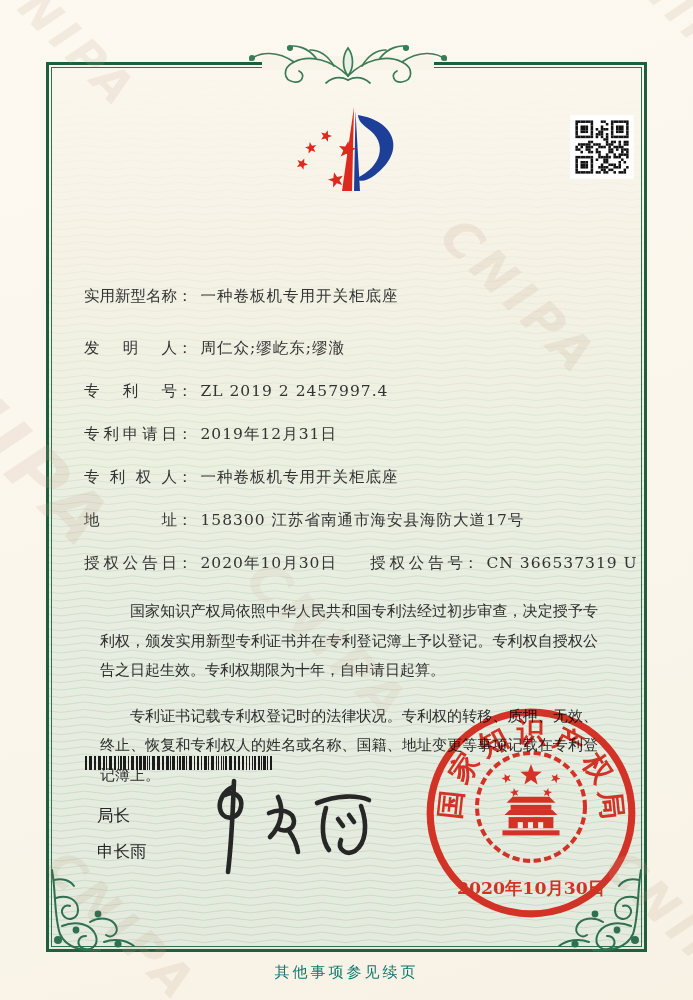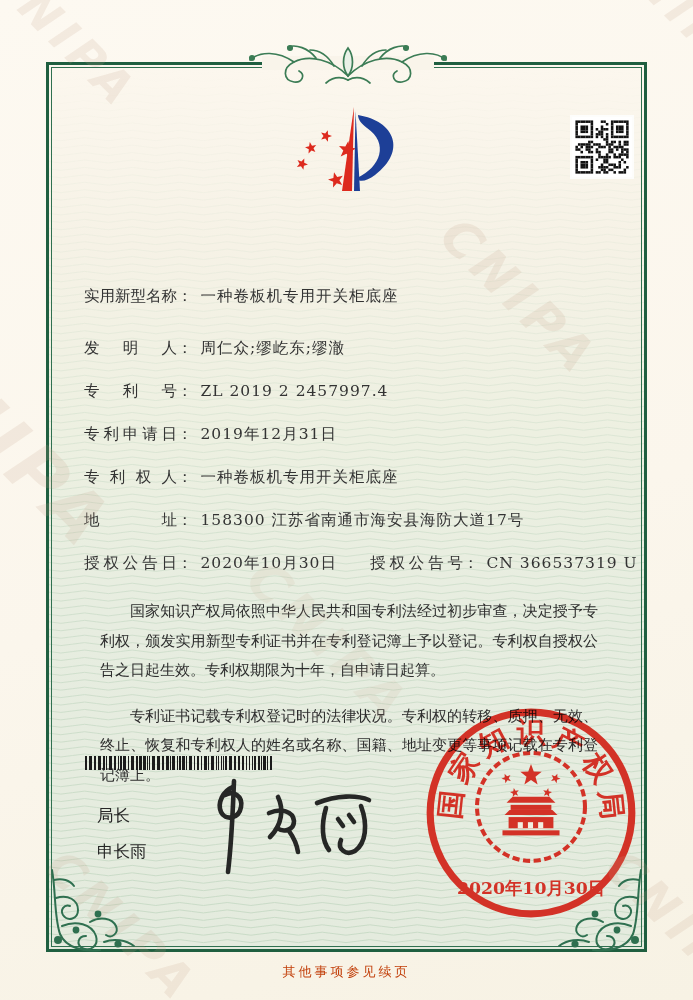--- a/index.html
+++ b/index.html
@@ -59,22 +59,22 @@
   .paras p{margin:16px;text-indent:2em;}
   
   .barcode{position:absolute;left:36px;top:691px;height:14px;display:flex;align-items:stretch;}
   .barcode div{height:100%;}
   .issuer{position:absolute;left:40px;top:733px;font-size:16.5px;line-height:36px;color:#262626;
           font-family:"DejaVu Sans","Liberation Sans",sans-serif;margin-left:8px;}
   .signature{position:absolute;left:134px;top:708px;width:200px;height:105px;}
   .seal{position:absolute;left:372px;top:638px;width:220px;height:220px;mix-blend-mode:multiply;opacity:.95;}
   .page-note{position:absolute;left:0;top:857px;width:100%;text-align:center;font-size:13.5px;
              letter-spacing:2px;color:#3a3a3a;}
-  .footer-note{position:absolute;left:0;top:963px;width:100%;text-align:center;font-size:13px;
-               letter-spacing:3px;color:#c2410c;z-index:2;}
+  .footer-note{position:absolute;left:0;top:963px;width:100%;text-align:center;font-size:15px;
+               letter-spacing:3px;color:#0f766e;z-index:2;}
   
   .orn-top{position:absolute;left:246px;top:36px;width:204px;height:50px;z-index:5;}
   .orn-bl{position:absolute;left:46px;top:864px;width:94px;height:90px;z-index:6;}
   .orn-br{position:absolute;left:553px;top:864px;width:94px;height:90px;z-index:6;transform:scaleX(-1);}
 </style>
 </head>
 <body>
 
 <div class="page">
 

